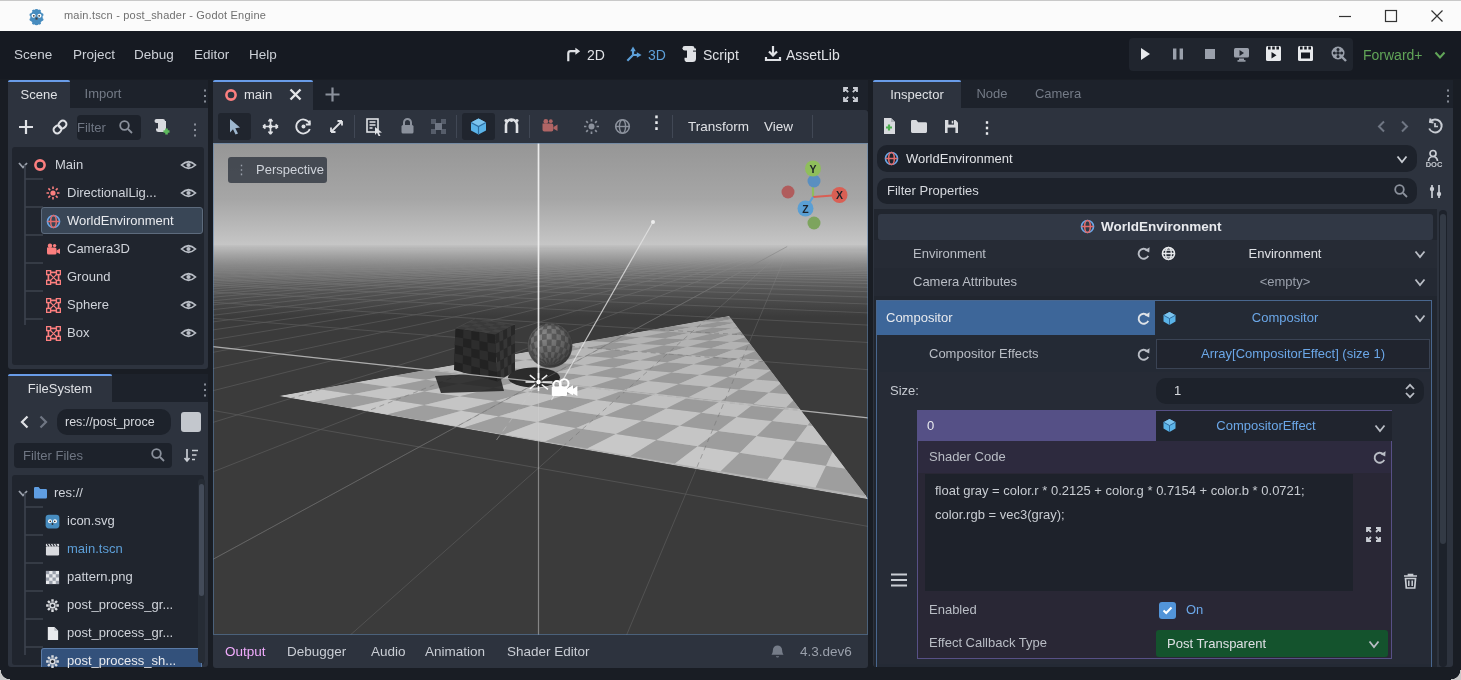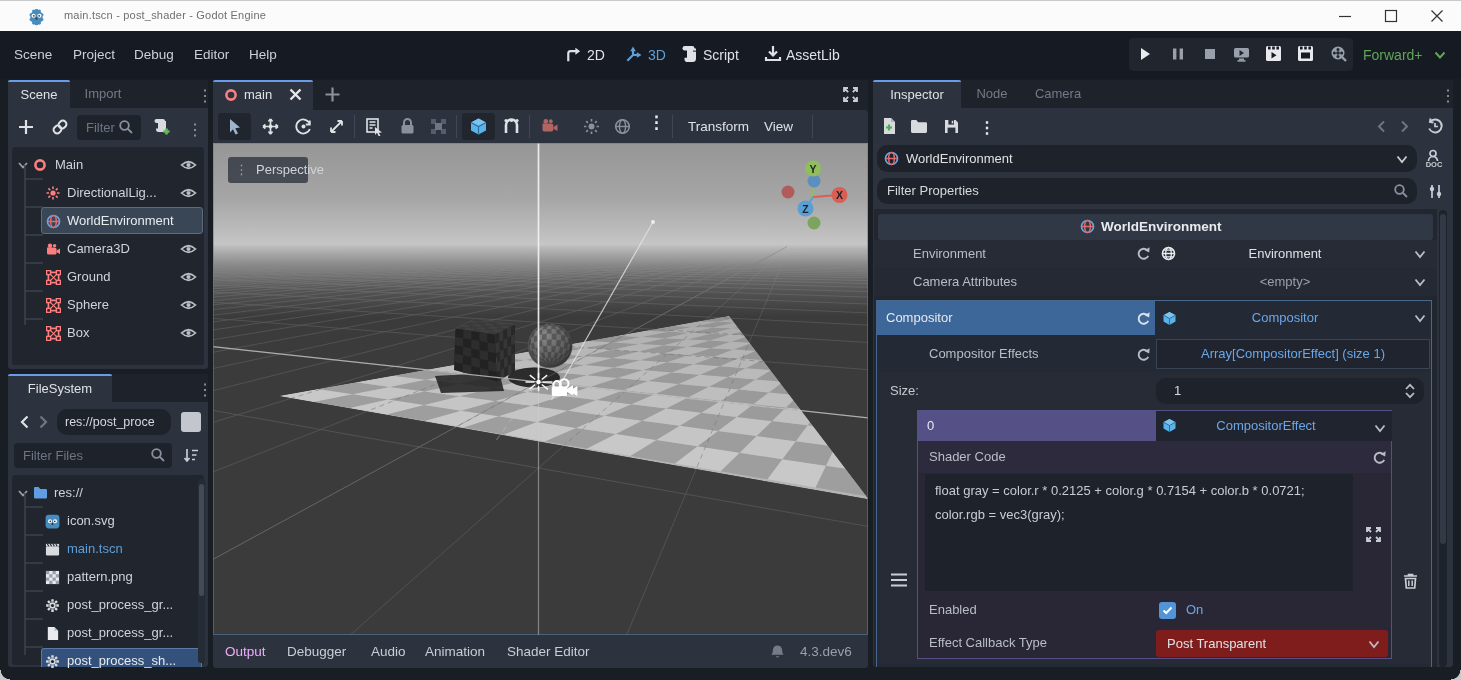--- a/index.html
+++ b/index.html
@@ -124,21 +124,21 @@
 <div class="abs dots" style="left:197px;top:86px"></div>
 <svg class="icon" style="left:17px;top:118px" width="18" height="18" viewBox="0 0 18 18">
     <path d="M9 2 v14 M2 9 h14" stroke="#dfe1e5" stroke-width="2.2"></path>
   </svg>
 <svg class="icon" style="left:51px;top:118px" width="18" height="18" viewBox="0 0 18 18">
     <g fill="none" stroke="#dfe1e5" stroke-width="2" transform="rotate(-45 9 9)">
       <rect x="1.5" y="5.5" width="8" height="7" rx="3.2"></rect>
       <rect x="8.5" y="5.5" width="8" height="7" rx="3.2"></rect>
     </g>
   </svg>
-<div class="filterbox" style="left:77px;top:115px;width:64px;height:25px;line-height:25px;padding-left:9px">Filter</div>
+<div class="filterbox" style="left:77px;top:115px;width:64px;height:25px;line-height:25px;padding-left:0">Filter</div>
 <svg class="icon" style="left:118px;top:119px" width="16" height="16" viewBox="0 0 16 16">
     <circle cx="6.5" cy="6.5" r="4.3" fill="none" stroke="#8b919c" stroke-width="1.8"></circle>
     <path d="M10 10 14 14" stroke="#8b919c" stroke-width="1.8"></path>
   </svg>
 <svg class="icon" style="left:152px;top:117px" width="19" height="20" viewBox="0 0 19 20">
     <path d="M6 4 H14 V12 Q14 15 11 15 H6.5 Q4 15 4 12.7 V11.5 H6 Z" fill="#d8dade"></path>
     <rect x="2.5" y="2" width="10.5" height="4" rx="2" fill="#d8dade"></rect>
     <path d="M14.5 11.5 v6 M11.5 14.5 h6" stroke="#5dbb5d" stroke-width="2.6"></path>
   </svg>
 <div class="abs dots" style="left:187px;top:120px"></div>
@@ -1086,21 +1086,21 @@
 <g transform="translate(338,237) scale(0.8)">
 <circle cx="7.5" cy="6" r="4.6" fill="none" stroke="#ffffff" stroke-width="2.6"></circle>
 <circle cx="16.5" cy="4.5" r="5.4" fill="none" stroke="#ffffff" stroke-width="2.6"></circle>
 <rect x="1" y="8" width="19" height="12" rx="1.5" fill="#ffffff"></rect>
 <polygon points="20,11 27.5,6.5 27.5,19 20,15" fill="#ffffff"></polygon>
 <polygon points="26,12 33,7.5 33,20 26,16" fill="#ffffff"></polygon>
 </g>
         </svg>
 </div>
 <div class="abs" style="left:213px;top:143px;width:655px;height:492px;border:1.5px solid rgba(90,130,175,0.55);pointer-events:none"></div>
-<div class="abs" style="left:228px;top:157px;width:80px;height:26px;background:rgba(50,56,66,0.82);border-radius:3px;color:#cfd3da;font-size:13px;line-height:26px"><span style="color:#9aa0ab;font-size:13px;margin-left:7px;letter-spacing:1px">⋮</span><span style="margin-left:7px">Perspective</span></div>
+<div class="abs" style="left:228px;top:157px;width:99px;height:26px;background:rgba(50,56,66,0.82);border-radius:3px;color:#cfd3da;font-size:13px;line-height:26px"><span style="color:#9aa0ab;font-size:13px;margin-left:7px;letter-spacing:1px">⋮</span><span style="margin-left:7px">Perspective</span></div>
 <svg class="icon" style="left:779px;top:155px" width="70" height="78" viewBox="0 0 70 78">
  <g stroke-width="2.2">
           <line x1="34" y1="42" x2="34" y2="14" stroke="#8fbe5b"></line>
           <line x1="34" y1="42" x2="60" y2="40" stroke="#d95f54"></line>
           <line x1="34" y1="42" x2="27" y2="53" stroke="#5a9fd4"></line>
         </g>
  <circle cx="9" cy="37" r="6.5" fill="#b05c5c"></circle>
  <circle cx="35" cy="68" r="6.5" fill="#7da45e"></circle>
  <circle cx="35" cy="26" r="6.5" fill="#5a8fc0"></circle>
  <circle cx="34" cy="13.5" r="8" fill="#8fbe5b"></circle>
@@ -1278,21 +1278,21 @@
         <path d="M3.5 6.5 h10 l-.8 9.5 h-8.4Z" fill="none" stroke="#c9cdd4" stroke-width="1.7"></path>
         <path d="M6.8 8.5 v5.5 M10.2 8.5 v5.5" stroke="#c9cdd4" stroke-width="1.5"></path>
       </svg>
 <div class="irow" style="left:929px;top:595px;height:30px;line-height:30px">Enabled</div>
 <div class="abs" style="left:1159px;top:602px;width:17px;height:17px;background:#5294d8;border-radius:3px"></div>
 <svg class="icon" style="left:1162px;top:606px" width="11" height="9" viewBox="0 0 11 9">
         <path d="M1.5 4.5 4.2 7 9.5 1.5" fill="none" stroke="#fff" stroke-width="2"></path>
       </svg>
 <div class="abs blue" style="left:1186px;top:595px;height:30px;line-height:30px;font-size:13px">On</div>
 <div class="irow" style="left:929px;top:627px;height:32px;line-height:32px">Effect Callback Type</div>
-<div class="abs" style="left:1156px;top:630px;width:232px;height:27px;background:#7f1d1d;border-radius:3px;color:#dfe1e5;font-size:13px;line-height:27px;padding-left:11px">Post Transparent</div>
+<div class="abs" style="left:1156px;top:630px;width:232px;height:27px;background:#14532d;border-radius:3px;color:#dfe1e5;font-size:13px;line-height:27px;padding-left:11px">Post Transparent</div>
 <svg class="icon" style="left:1368px;top:640px" width="12" height="9" viewBox="0 0 12 9">
         <path d="M1.5 1.5 6 7 10.5 1.5" fill="none" stroke="#b9bdc5" stroke-width="1.8"></path>
       </svg>
 
 <div class="abs" style="left:1439px;top:210px;width:8px;height:457px;background:#1d222b;border-radius:4px"></div>
 <div class="abs" style="left:1440px;top:214px;width:6px;height:330px;background:#333a45;border-radius:3px"></div>
 
 <div id="cornerl"></div><div id="cornerr"></div>
 
 </path></path></body></html>

